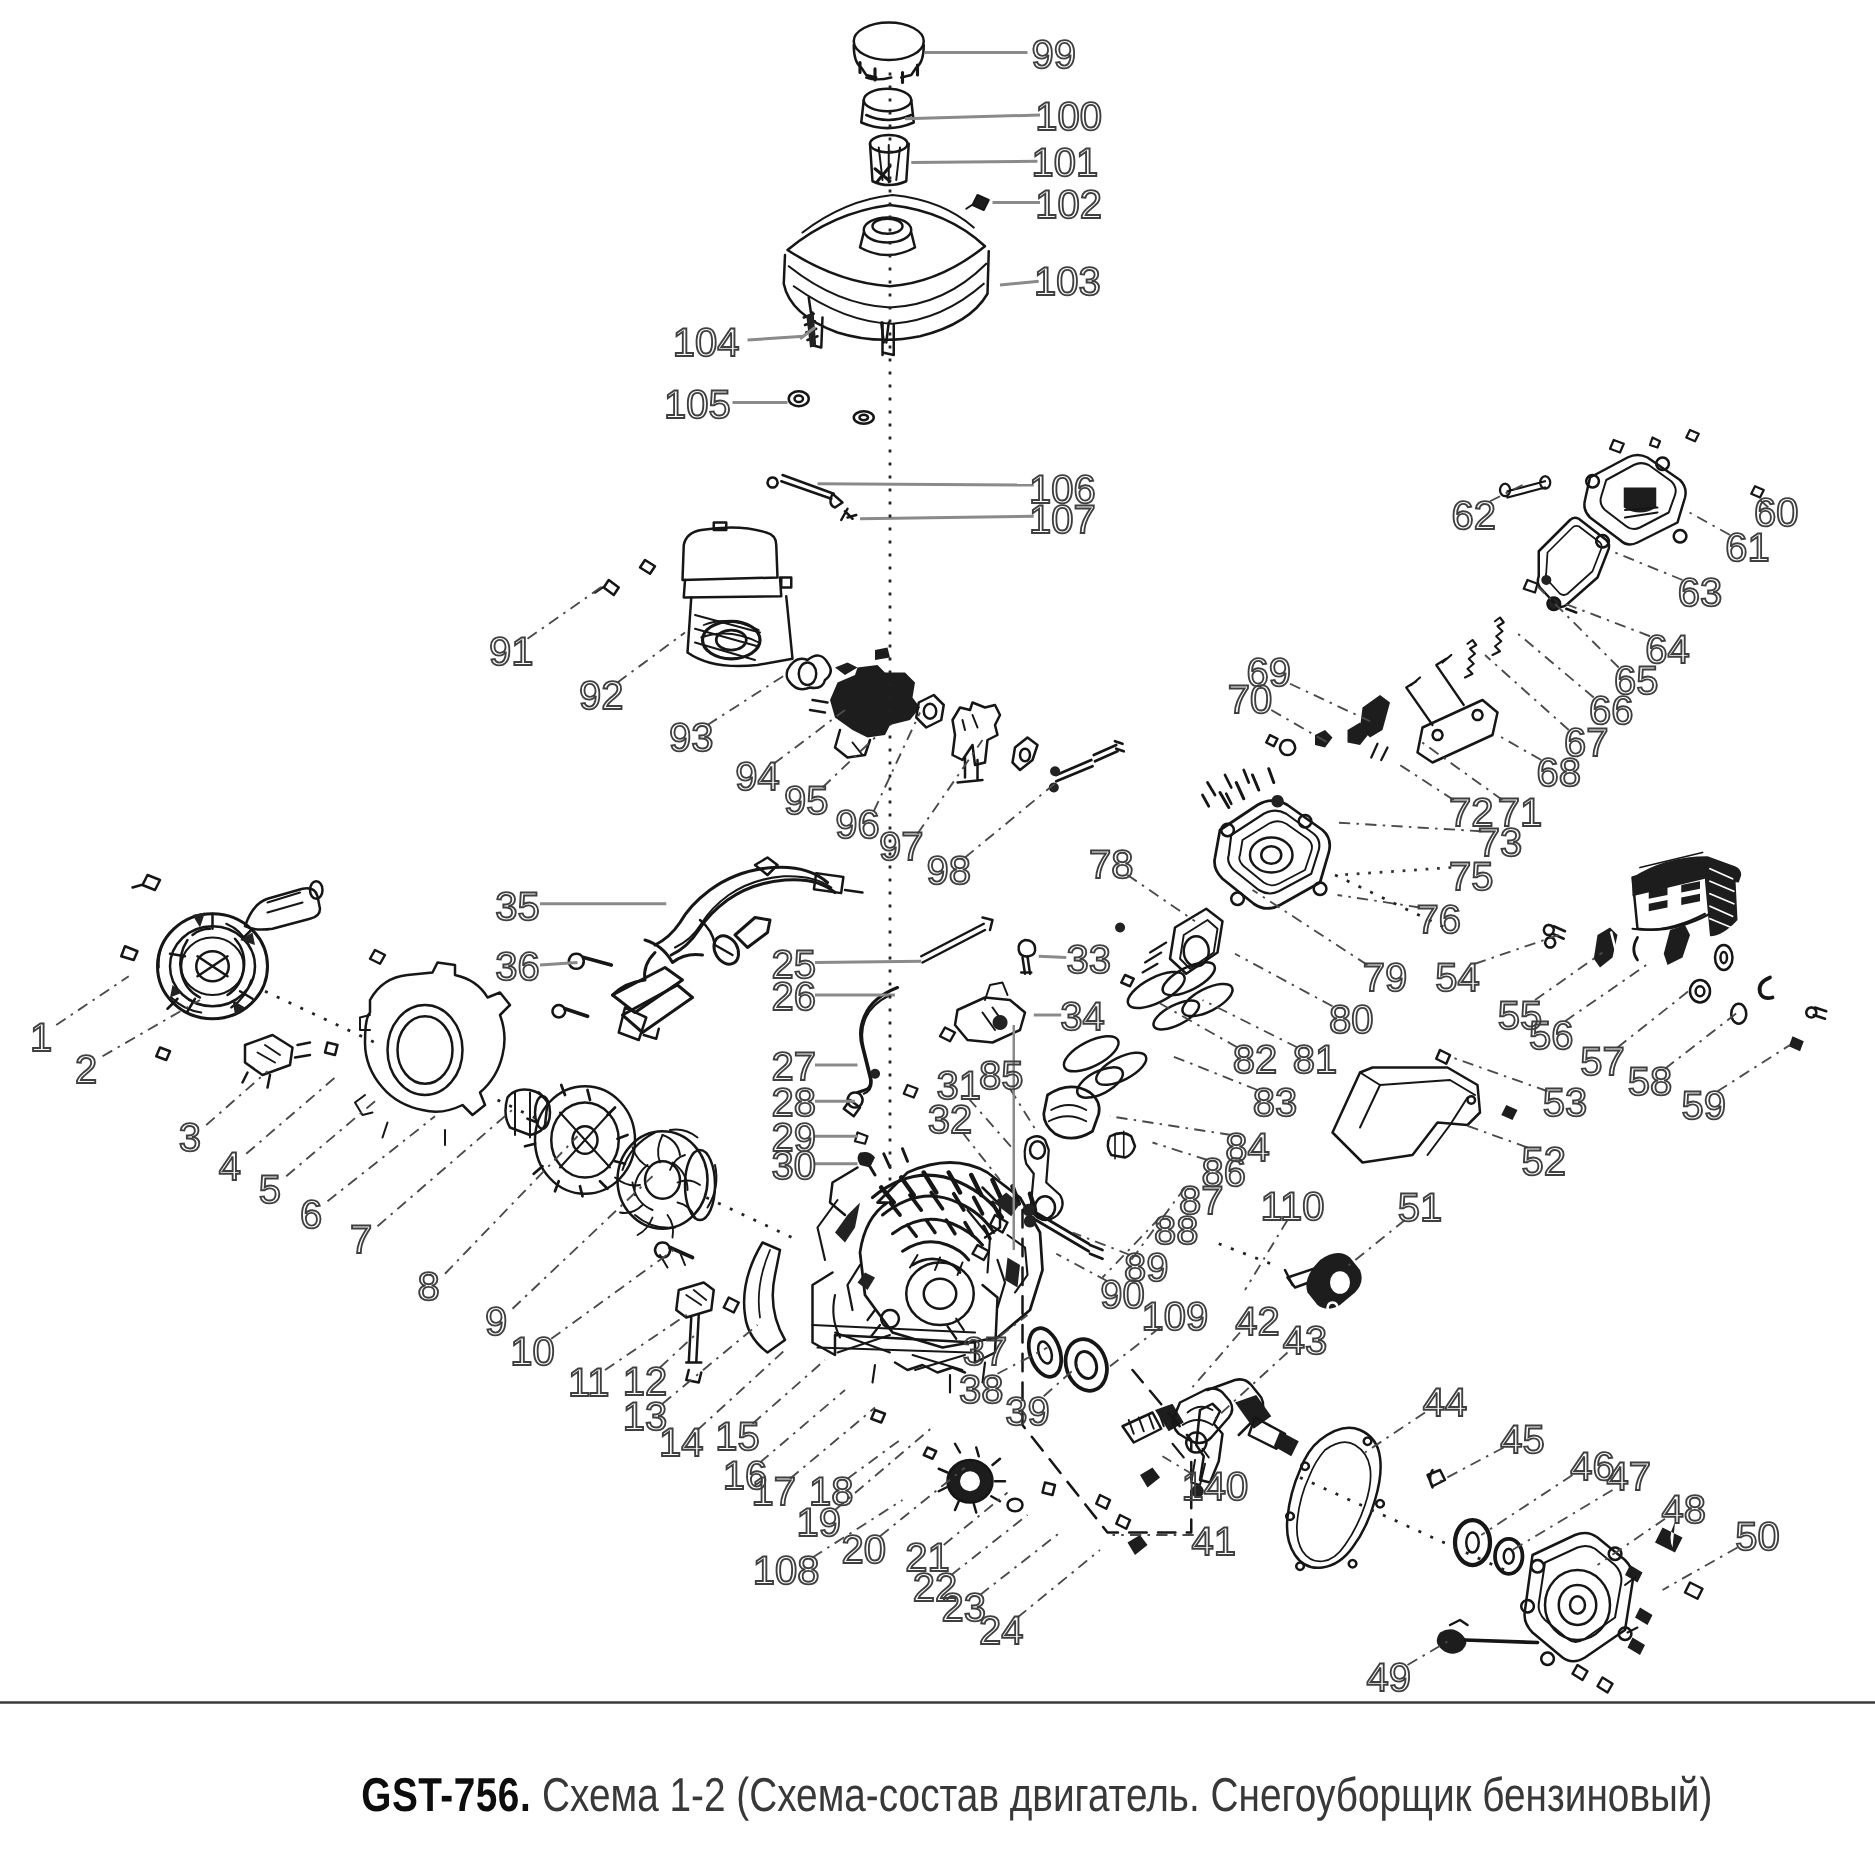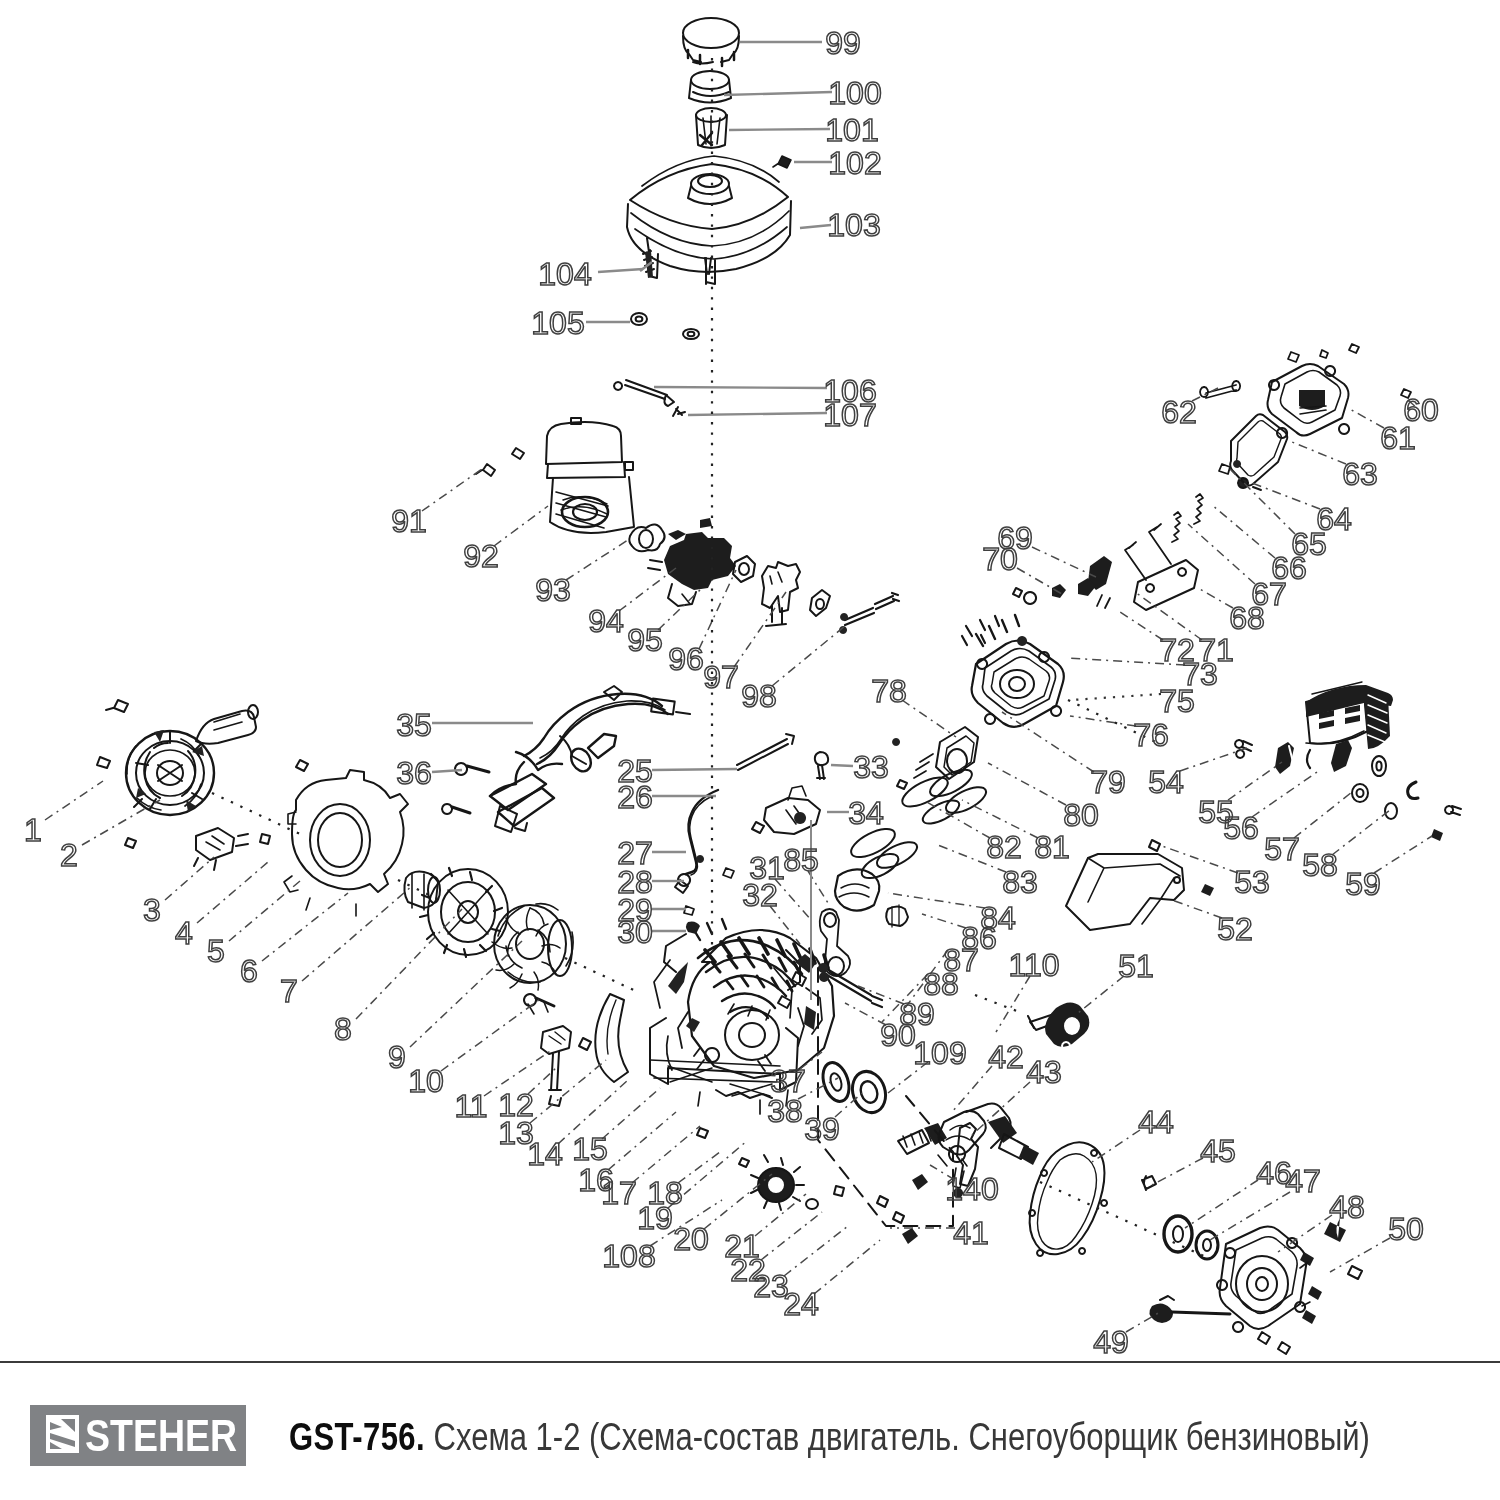--- a/index.html
+++ b/index.html
@@ -698,26 +698,14 @@
 <text x="852" y="141">101</text>
 <text x="855" y="174">102</text>
 <text x="854" y="236">103</text>
 <text x="565" y="285">104</text>
 <text x="558" y="334">105</text>
 <text x="850" y="402">106</text>
 <text x="850" y="426">107</text>
     </g>
   </svg>
   <div id="rule"></div>
-  <div id="logo">
-    <svg width="216" height="61" viewBox="0 0 216 61">
-      <rect x="16" y="10" width="33" height="38" fill="#fff"></rect>
-      <g fill="#808285">
-        <polygon points="20,17 32,22 20,25"></polygon>
-        <polygon points="31,14 45,14 45,27"></polygon>
-        <polygon points="20,28 45,36 45,42 20,34"></polygon>
-        <polygon points="20,37 32,44 20,44"></polygon>
-      </g>
-      <text x="55" y="46" font-family="Liberation Sans, sans-serif" font-size="45" font-weight="bold" fill="#fff" textLength="152" lengthAdjust="spacingAndGlyphs">STEHER</text>
-    </svg>
-  </div>
   <div id="cap"><b>GST-756.</b> <span>Схема 1-2 (Схема-состав двигатель. Снегоуборщик бензиновый)</span></div>
 </div>
 
 </body></html>

